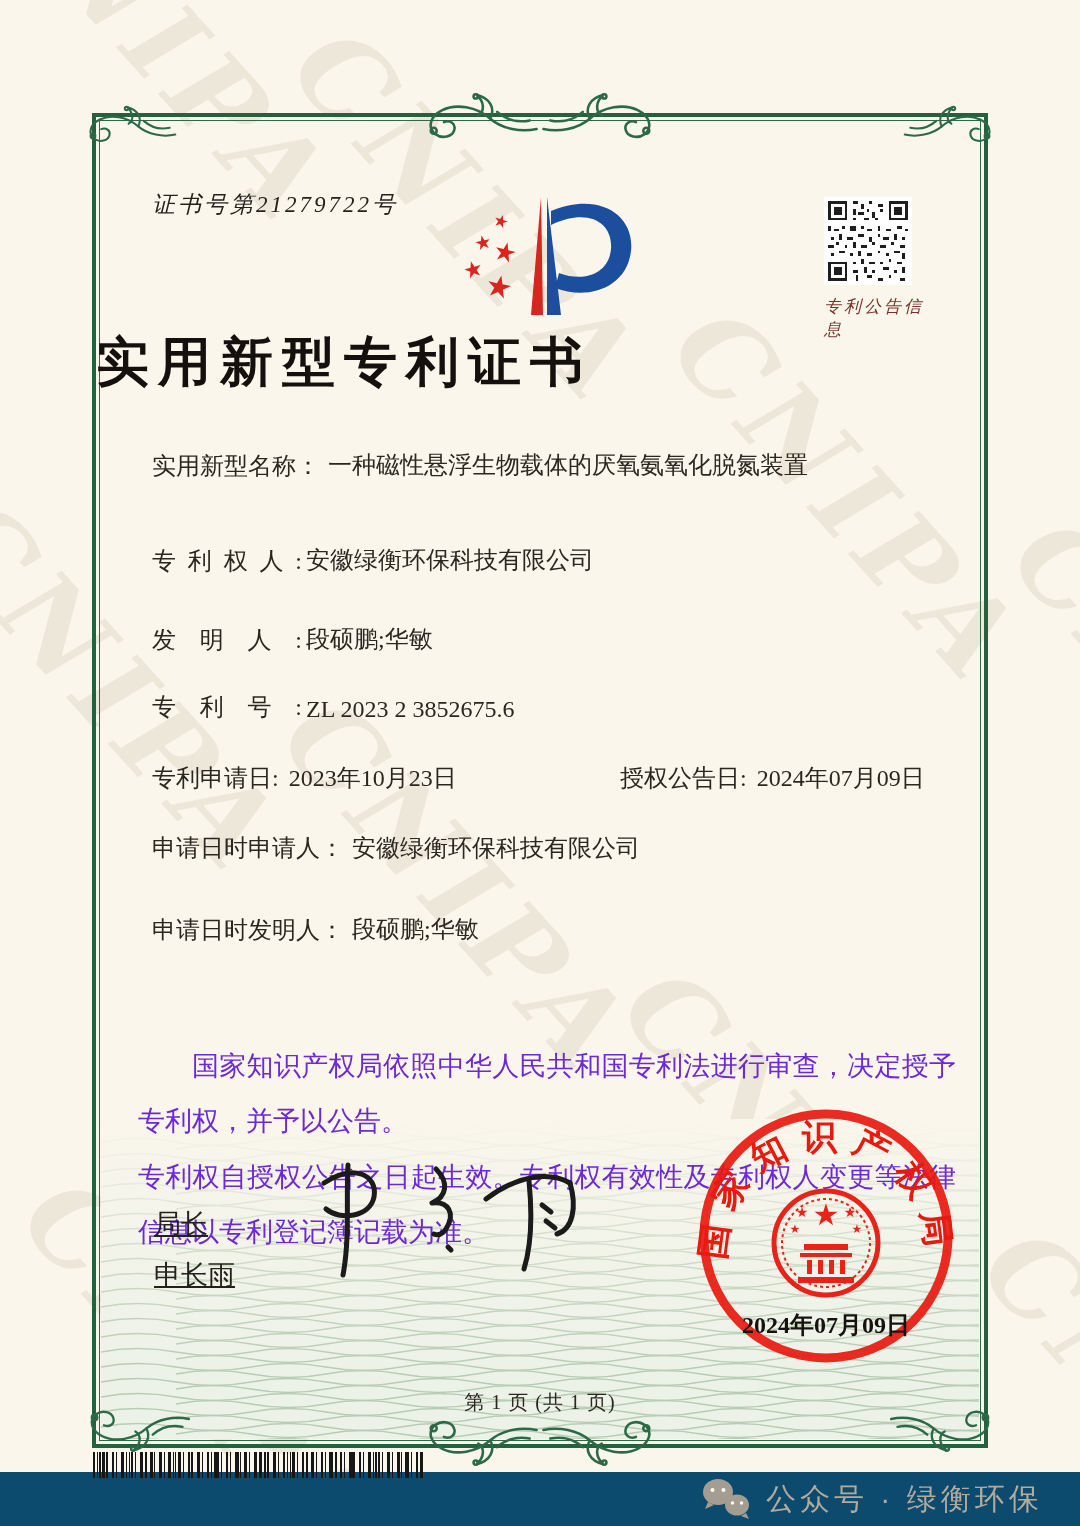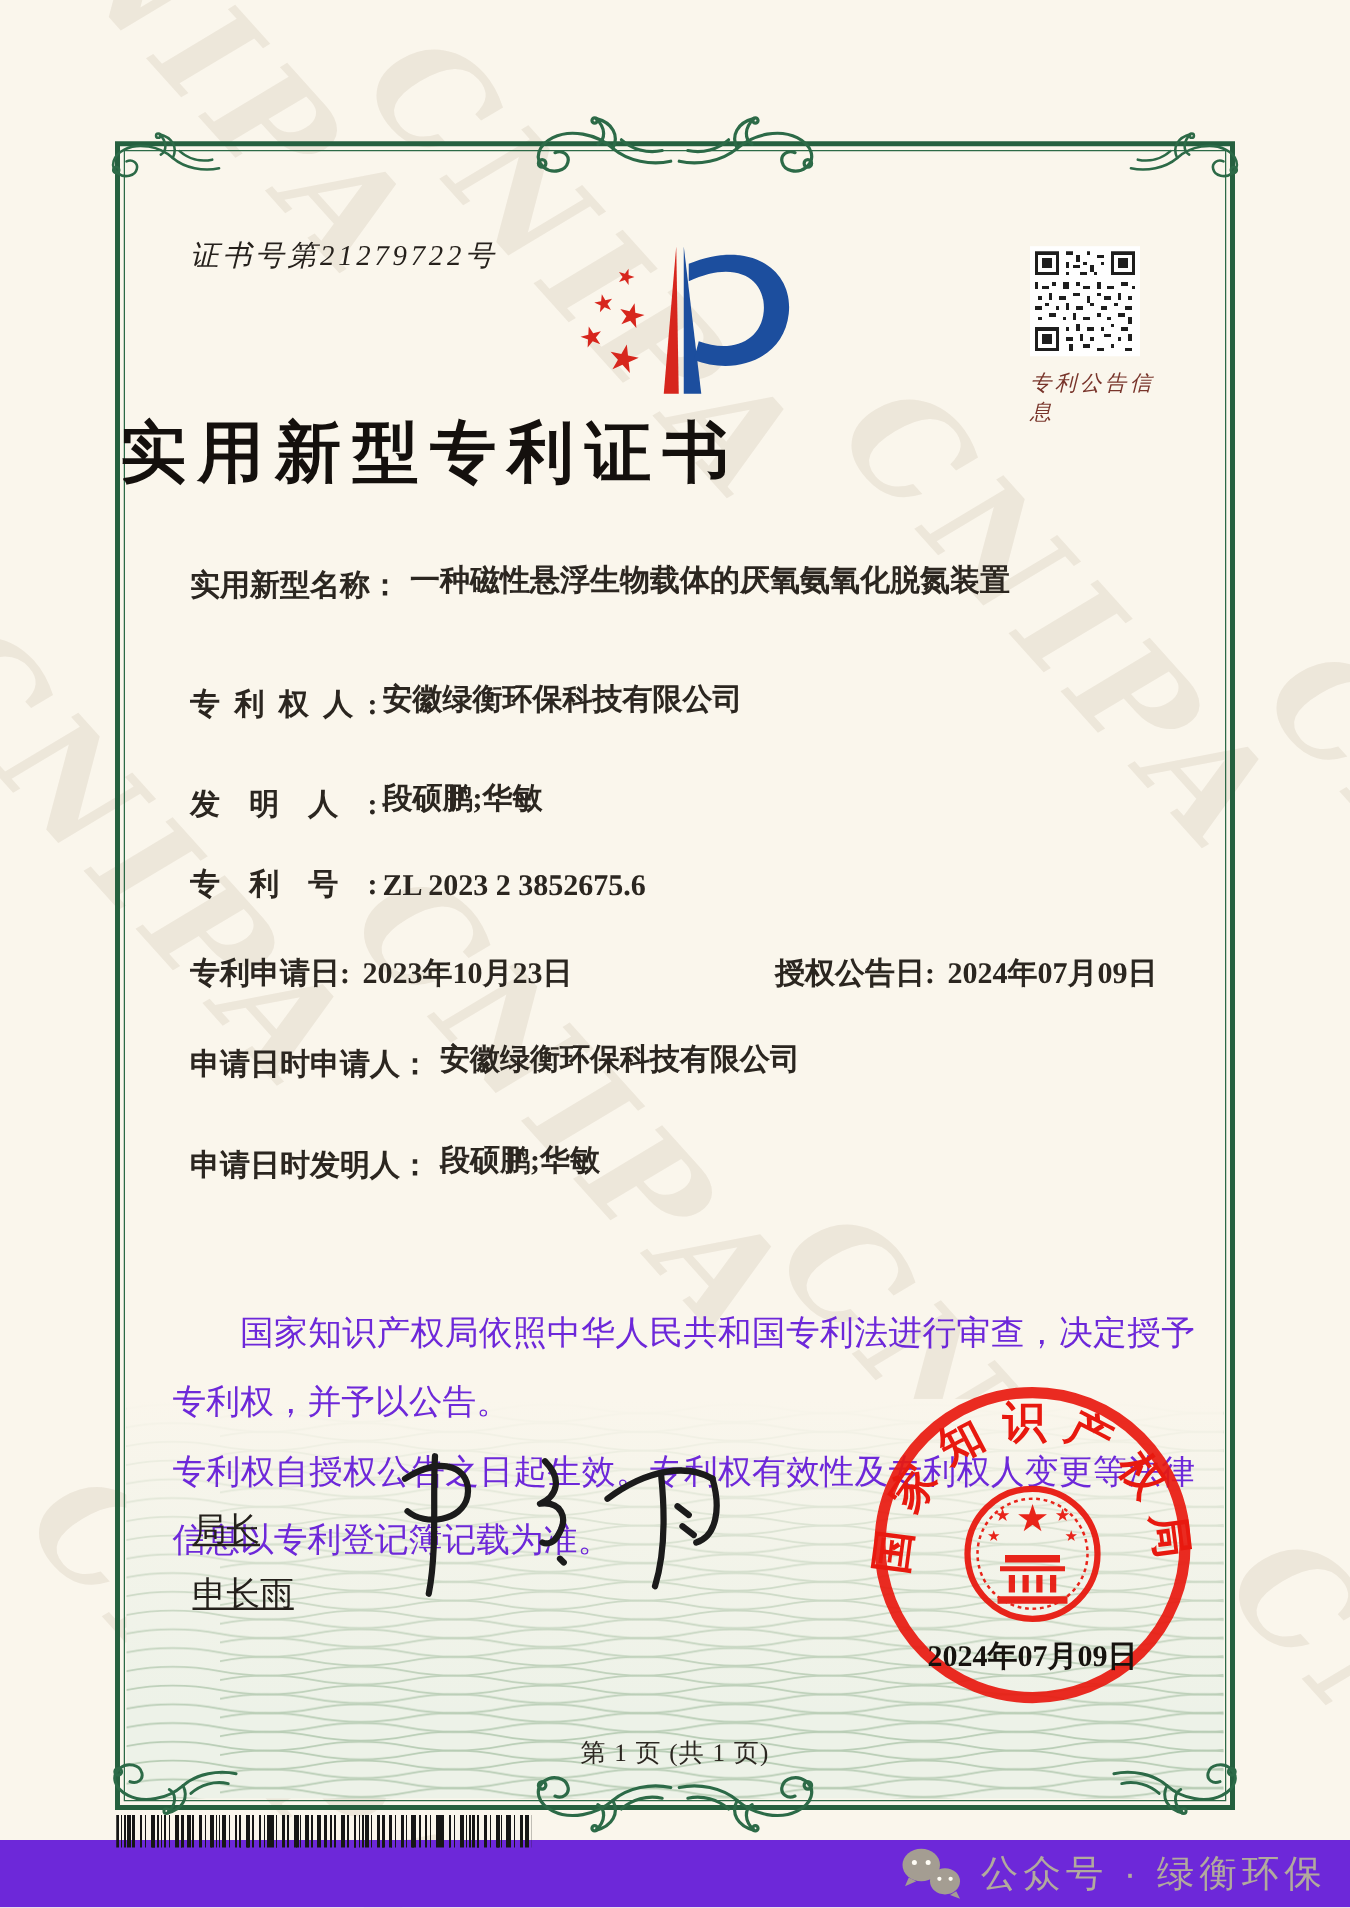--- a/index.html
+++ b/index.html
@@ -25,21 +25,21 @@
   .logo { position:absolute; left:343px; top:72px; width:210px; height:132px; }
 
   .qr-wrap { position:absolute; left:728px; top:80px; width:110px; text-align:left; }
   .qr-wrap svg { width:88px; height:88px; background:#fff; padding:4px; display:block; }
   .qr-caption { margin-top:10px; font-size:17px; letter-spacing:3px; color:#78342a; font-style:italic; }
 
   .title { position:absolute; left:0; top:210px; width:100%; text-align:left;
            font-size:53px; font-weight:bold; letter-spacing:9px; color:#14100d; }
 
   .fields { position:absolute; left:56px; top:330px; width:790px; font-size:24px; color:#2b2620; }
-  .row { display:flex; align-items:flex-end; margin-bottom:0;font-weight:bold; }
+  .row { display:flex; align-items:center; margin-bottom:0; }
   .lbl { flex:0 0 150px; text-align:justify; text-align-last:justify; white-space:nowrap; }
   .lbl.nat { flex:0 0 auto; text-align-last:auto; margin-right:4px; }
   .val { flex:1; margin-left:4px; line-height:1.55; }
   .cols { display:flex; }
   .cols .half-l { width:468px; display:flex; }
   .cols .half-r { flex:1; display:flex; }
   .cols .lbl2 { white-space:nowrap; margin-right:10px; }
 
   .legal { position:absolute; left:42px; top:922px; width:818px; font-size:27px; line-height:2.05;
            color:#6d28d9; text-align:justify; }
@@ -60,22 +60,22 @@
   .waves .fade { position:absolute; inset:0; background:linear-gradient(#faf6ec 0%, rgba(250,246,236,.35) 45%, rgba(250,246,236,0) 80%); }
 
   
   .barcode { position:absolute; left:93px; top:1452px; width:332px; height:26px; z-index:5;
     background-image:
       repeating-linear-gradient(90deg,#161616 0 2px,transparent 2px 4px,#161616 4px 5px,transparent 5px 9px,#161616 9px 12px,transparent 12px 14px,#161616 14px 15px,transparent 15px 19px),
       repeating-linear-gradient(90deg,transparent 0 6px,#161616 6px 8px,transparent 8px 13px,#161616 13px 14px,transparent 14px 23px);
   }
 
   
-  .bottom-bar { position:absolute; left:0; bottom:0; width:100%; height:54px; background:#6d28d9;
-                display:flex; align-items:center; z-index:4;justify-content:center; }
+  .bottom-bar { position:absolute; left:0; bottom:0; width:100%; height:54px; background:#0c4a6e;
+                display:flex; align-items:center; z-index:4; }
   .bottom-inner { margin-left:700px; display:flex; align-items:center; gap:14px; }
   .bottom-text { font-family:"Liberation Sans","DejaVu Sans",sans-serif; font-size:30px;
                  letter-spacing:4px; color:#b2aa9d; }
 </style>
 </head>
 <body>
 
 <div class="page">
 
   <span class="wm" style="left:-70px;  top:-30px;">CNIPA</span>

